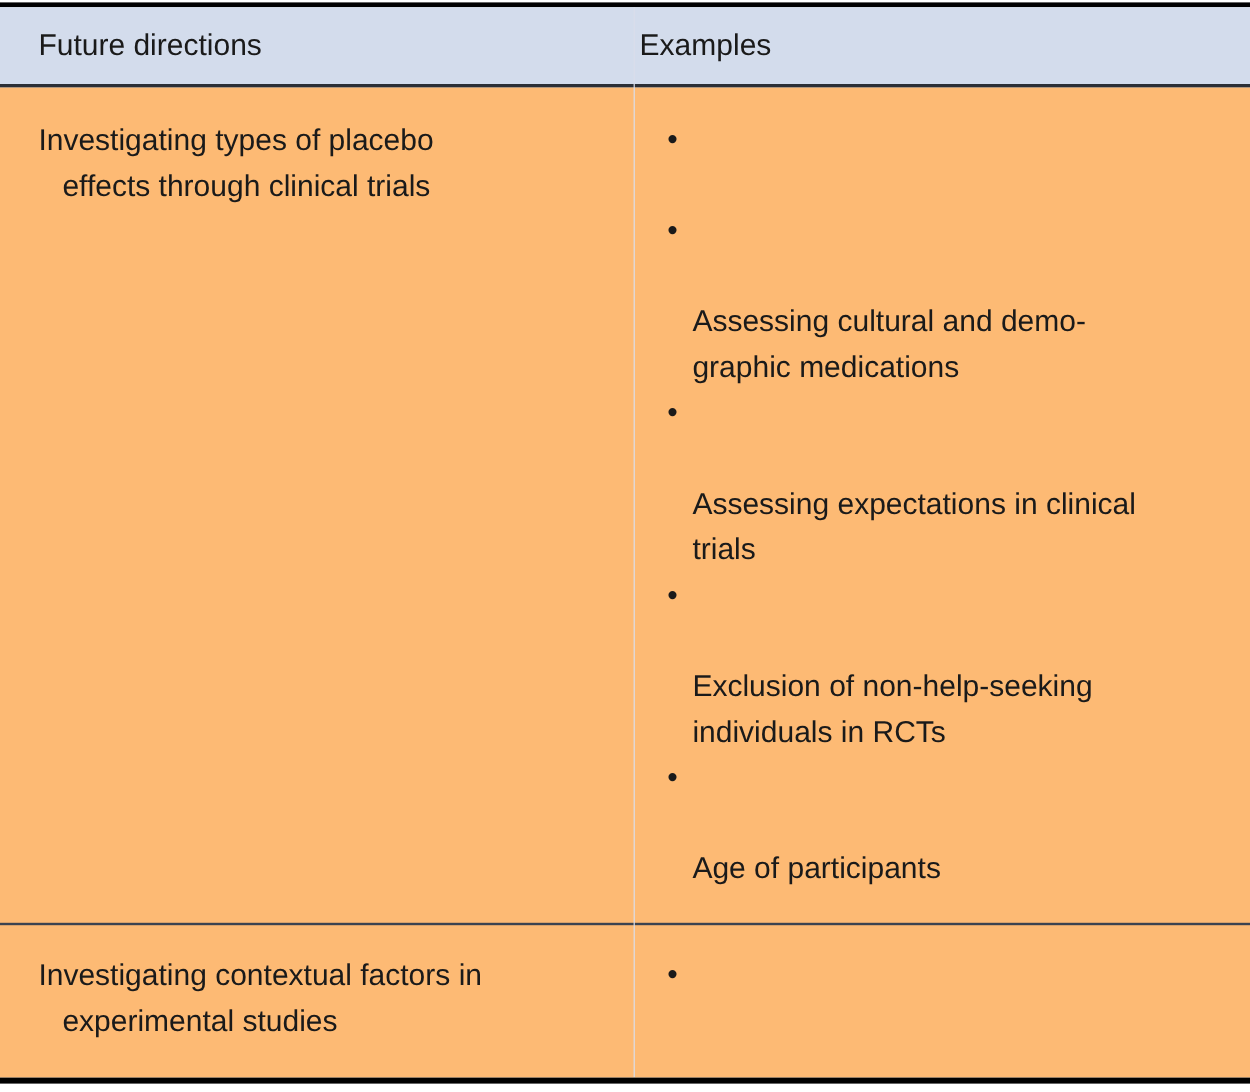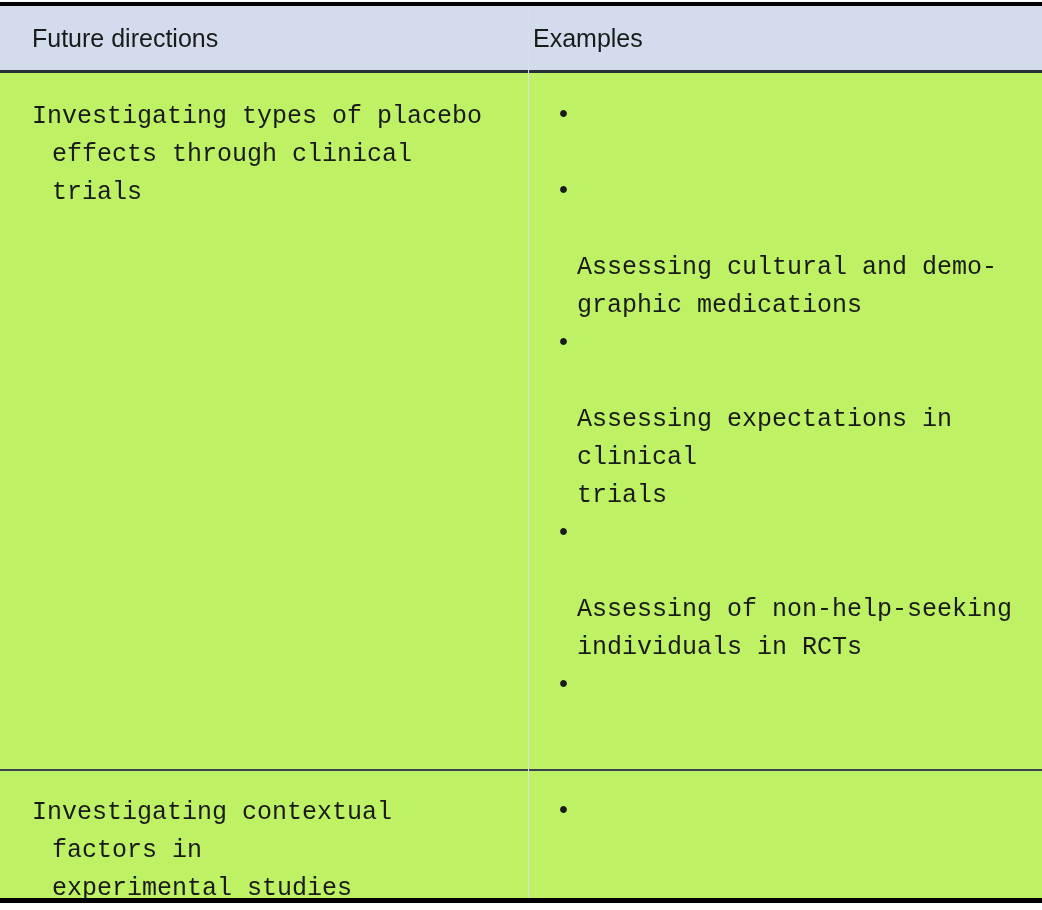--- a/index.html
+++ b/index.html
@@ -58,22 +58,21 @@
     height: 3px;
     background: #2b2f36;
   }
 
   .tbody {
     position: absolute;
     left: 0;
     right: 0;
     top: 73px;
     bottom: 12px;
-    background: #bef264;
-    font-family: Liberation Mono, monospace;
+    background: #fdba74;
   }
 
   
   .col-divider {
     position: absolute;
     top: 6px;
     bottom: 12px;
     left: 528px;
     width: 1px;
     background: #dadeea;
@@ -179,25 +178,26 @@
             <span>Assessing cultural and demo-
 graphic medications</span>
           </li>
           <li>
             <span class="bullet">•</span>
             <span>Assessing expectations in clinical
 trials</span>
           </li>
           <li>
             <span class="bullet">•</span>
-            <span>Assessing of non-help-seeking
+            <span>Exclusion of non-help-seeking
 individuals in RCTs</span>
           </li>
           <li>
             <span class="bullet">•</span>
+            <span>Age of participants</span>
           </li>
         </ul>
       </div>
     </div>
 
     <div class="row">
       <div class="cell-left">
         <div class="direction-text">Investigating contextual factors in
 experimental studies</div>
       </div>

